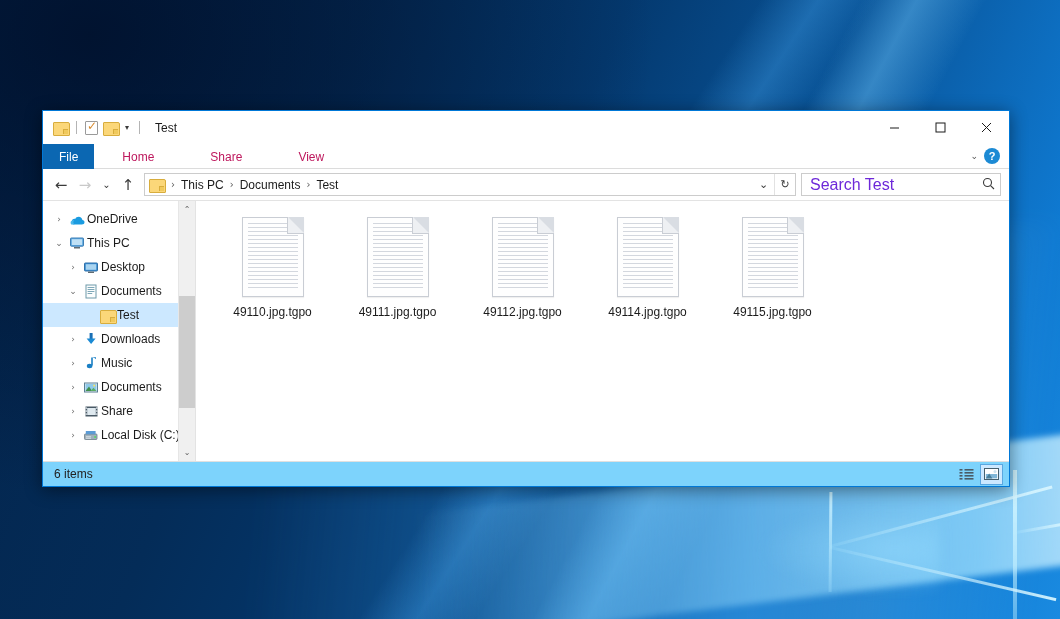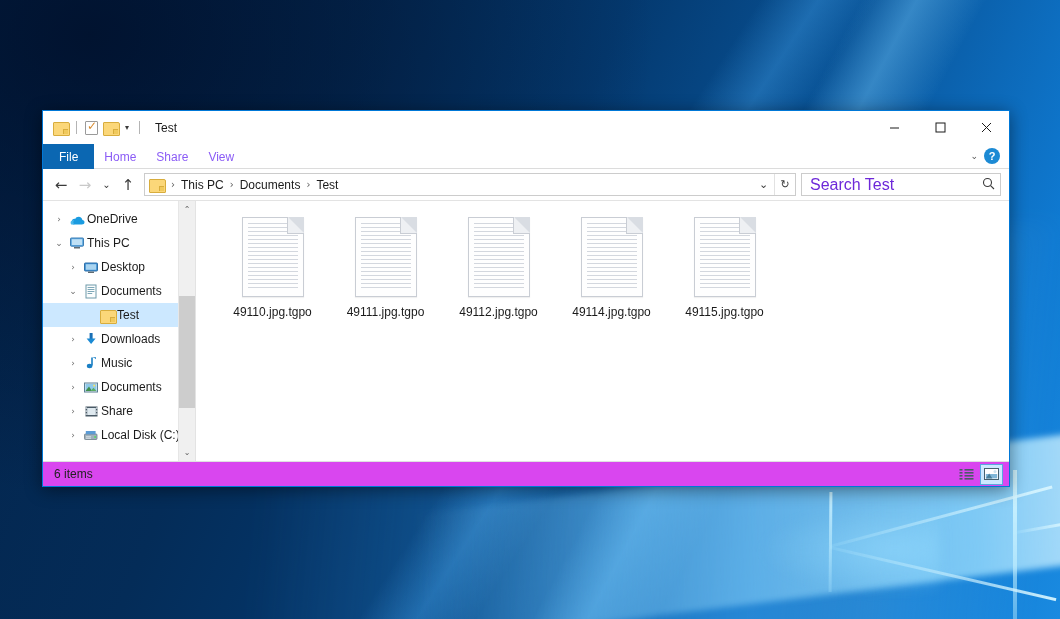--- a/index.html
+++ b/index.html
@@ -110,22 +110,22 @@
   }
   .win-btn svg { display: block; }
 
   
   .ribbonbar {
     height: 25px; display: flex; align-items: stretch;
     background: #ffffff; border-bottom: 1px solid #dcdcdc;
     flex: 0 0 auto;
   }
   .tab {
-    display: flex; align-items: center; padding: 0 10px;
-    font-size: 12px; color: #8b5cf6; height: 25px;
+    display: flex; align-items: center; padding: 0 28px;
+    font-size: 12px; color: #be185d; height: 25px;
   }
   .tab.file { background: #0b67b2; color: #ffffff; padding: 0 16px; }
   .ribbon-right { margin-left: auto; display: flex; align-items: center; gap: 6px; padding-right: 9px; }
   .ribbon-chev { font-size: 9px; color: #555; font-family: "DejaVu Sans", sans-serif; }
   .help-ico {
     width: 16px; height: 16px; border-radius: 50%;
     background: #1c8ad4; color: #fff;
     font-size: 11px; font-weight: bold;
     display: flex; align-items: center; justify-content: center;
     font-family: "Liberation Sans", sans-serif;
@@ -203,21 +203,21 @@
     position: absolute; left: 0; width: 17px; top: 78px; height: 112px;
     background: #cdcdcd;
   }
 
   .content {
     flex: 1 1 auto; background: #ffffff; position: relative;
     border-left: 1px solid #e3e3e3;
     padding: 14px 0 0 20px;
     overflow: hidden;
   }
-  .filegrid { display: flex; flex-wrap: wrap; gap: 0px; }
+  .filegrid { display: flex; flex-wrap: wrap; gap: 12px; }
   .fileitem {
     width: 113px; display: flex; flex-direction: column; align-items: center;
     padding-top: 2px;
   }
   .doc-icon {
     width: 62px; height: 80px; position: relative;
     background: #fefefe;
     border: 1px solid #c9cdd4;
     border-top-right-radius: 0;
     box-shadow: 0 1px 1px rgba(0,0,0,0.06);
@@ -237,21 +237,21 @@
     border-left: 1px solid #c9cdd4;
     border-bottom: 1px solid #c9cdd4;
   }
   .fname {
     font-size: 12px; color: #1b1b1b; margin-top: 8px; white-space: nowrap;
   }
 
   
   .statusbar {
     height: 25px; flex: 0 0 auto;
-    background: #d946ef; border-top: 1px solid #e0e0e0;
+    background: #7dd3fc; border-top: 1px solid #e0e0e0;
     display: flex; align-items: center; padding: 0 6px 0 11px;
   }
   .status-text { font-size: 12px; color: #222; }
   .view-btns { margin-left: auto; display: flex; gap: 2px; align-items: center; }
   .view-btn {
     width: 23px; height: 21px; display: flex; align-items: center; justify-content: center;
   }
   .view-btn.active { background: #cce8ff; border: 1px solid #5aa7e0; }
 </style>
 </head>

